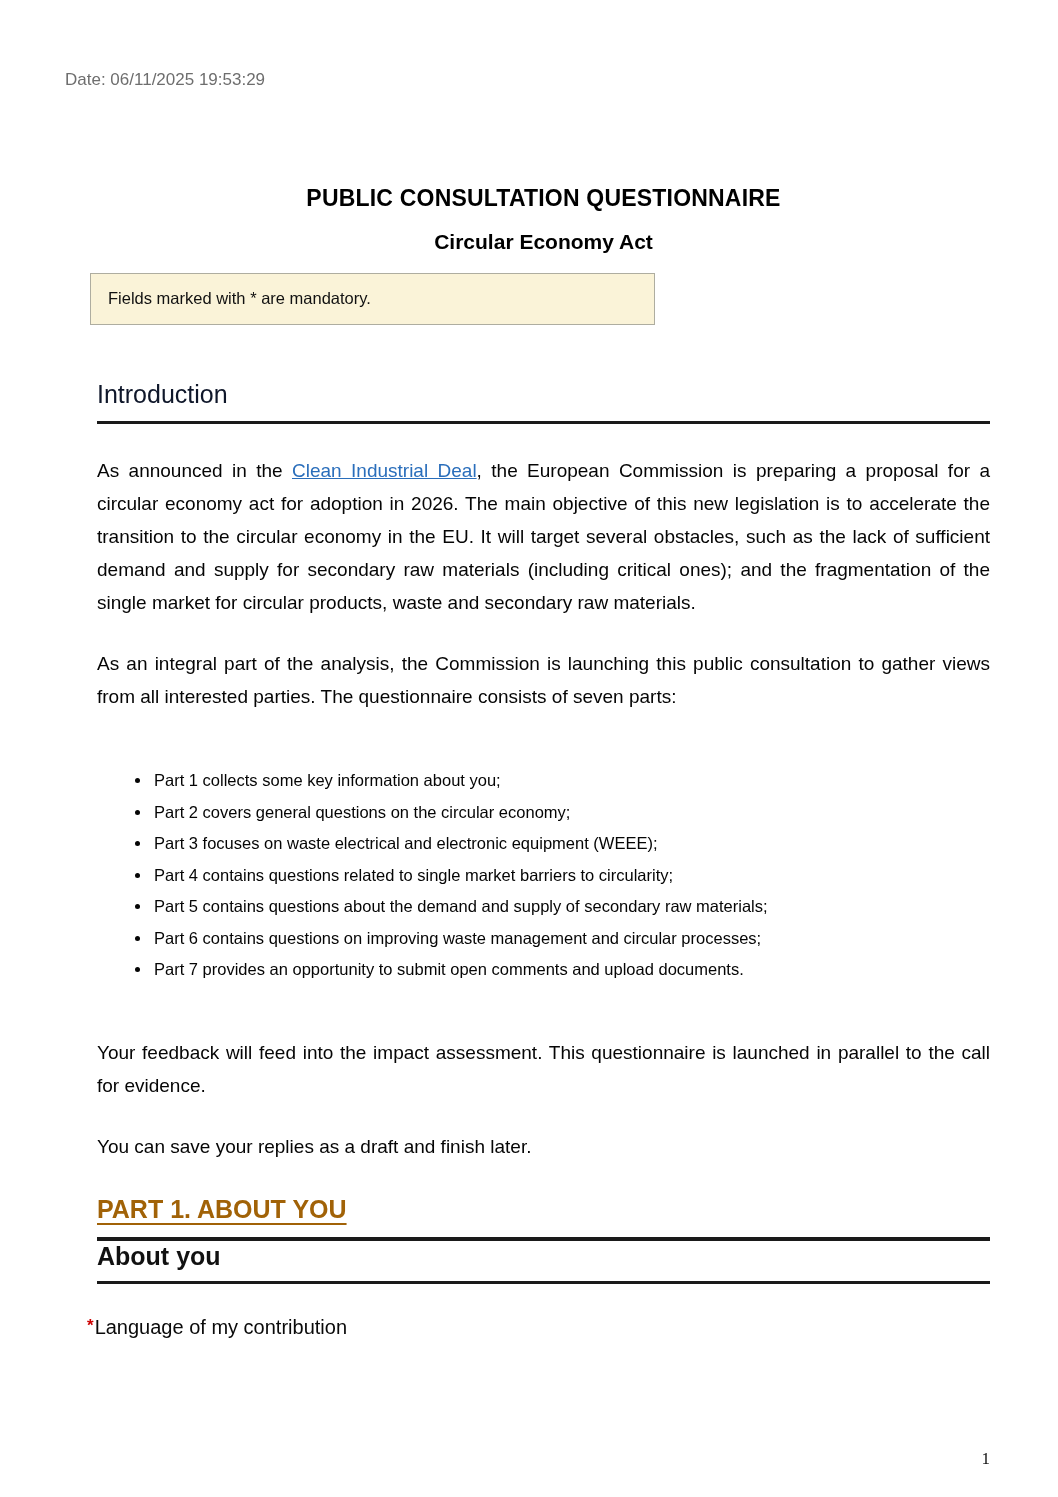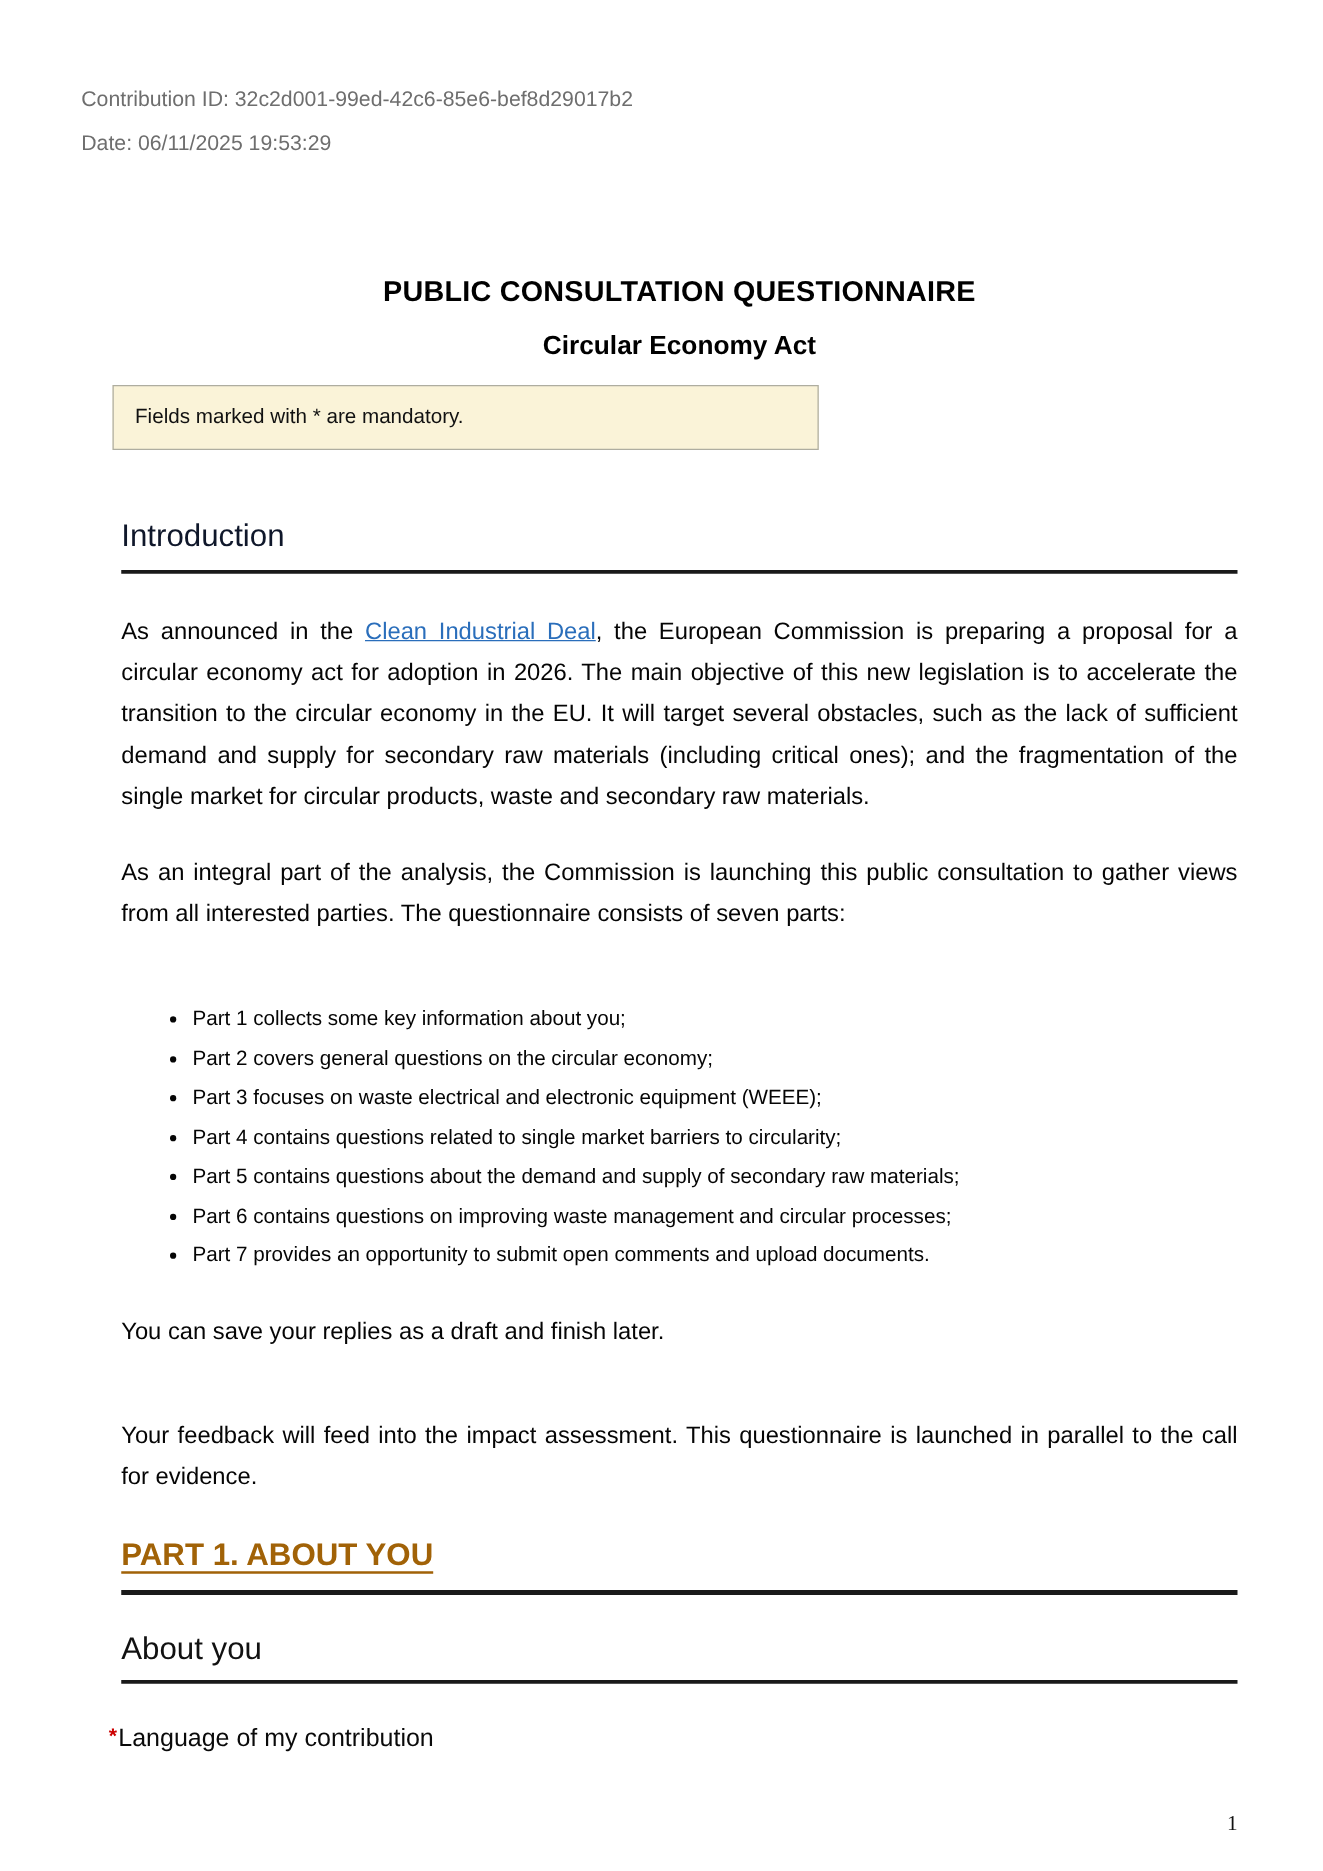--- a/index.html
+++ b/index.html
@@ -93,23 +93,22 @@
     margin-top: 30px;
     font-size: 25px;
     font-weight: bold;
     line-height: 32px;
     color: #a16207;
     text-decoration: underline;
     text-underline-offset: 5px;
     text-decoration-thickness: 2px;
   }
   h3.sub-heading {
-    margin-top: 28px;
     font-size: 25px;
-    font-weight: 400;
+    font-weight: 700;
     line-height: 30px;
     color: #111;
   }
   .rule.sub { margin-top: 10px; height: 3px; }
   .question-row {
     margin-top: 28px;
     margin-left: -10px;
     font-size: 20px;
     line-height: 28px;
     color: #0a0a0a;
@@ -129,21 +128,20 @@
     font-size: 17px;
     color: #111;
   }
 </style>
 </head>
 <body>
 
 <div class="page">
 
   <header class="meta">
-    <div>Contribution ID: 32c2d001-99ed-42c6-85e6-bef8d29017b2</div>
     <div>Date: 06/11/2025 19:53:29</div>
   </header>
 
   <main class="content">
 
     <div class="titles">
       <div class="title-line1">PUBLIC CONSULTATION QUESTIONNAIRE</div>
       <div class="title-line2">Circular Economy Act</div>
     </div>
 
@@ -162,23 +160,23 @@
       <ul class="parts-list">
           <li>Part 1 collects some key information about you;</li>
           <li>Part 2 covers general questions on the circular economy;</li>
           <li>Part 3 focuses on waste electrical and electronic equipment (WEEE);</li>
           <li>Part 4 contains questions related to single market barriers to circularity;</li>
           <li>Part 5 contains questions about the demand and supply of secondary raw materials;</li>
           <li>Part 6 contains questions on improving waste management and circular processes;</li>
           <li>Part 7 provides an opportunity to submit open comments and upload documents.</li>
         </ul>
 
+      <p class="body-text after-list">Your feedback will feed into the impact assessment. This questionnaire is launched in parallel to the call for evidence.</p>
+
       <p class="body-text">You can save your replies as a draft and finish later.</p>
-
-      <p class="body-text after-list">Your feedback will feed into the impact assessment. This questionnaire is launched in parallel to the call for evidence.</p>
     </section>
 
     <section>
       <h2 class="part-heading">PART 1. ABOUT YOU</h2>
       <div class="rule thick"></div>
 
       <h3 class="sub-heading">About you</h3>
       <div class="rule sub"></div>
 
       <div class="question-row">

